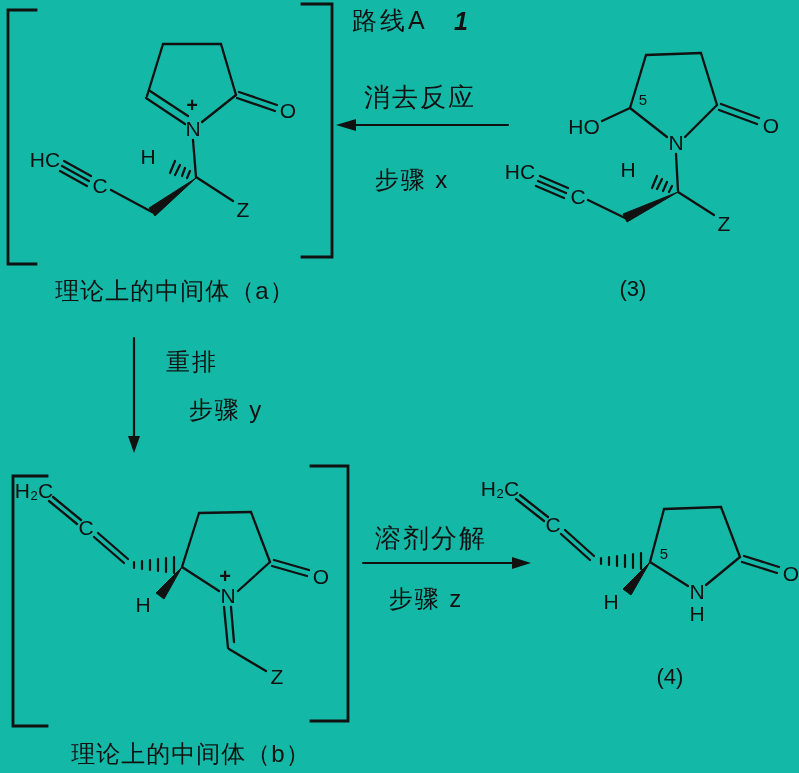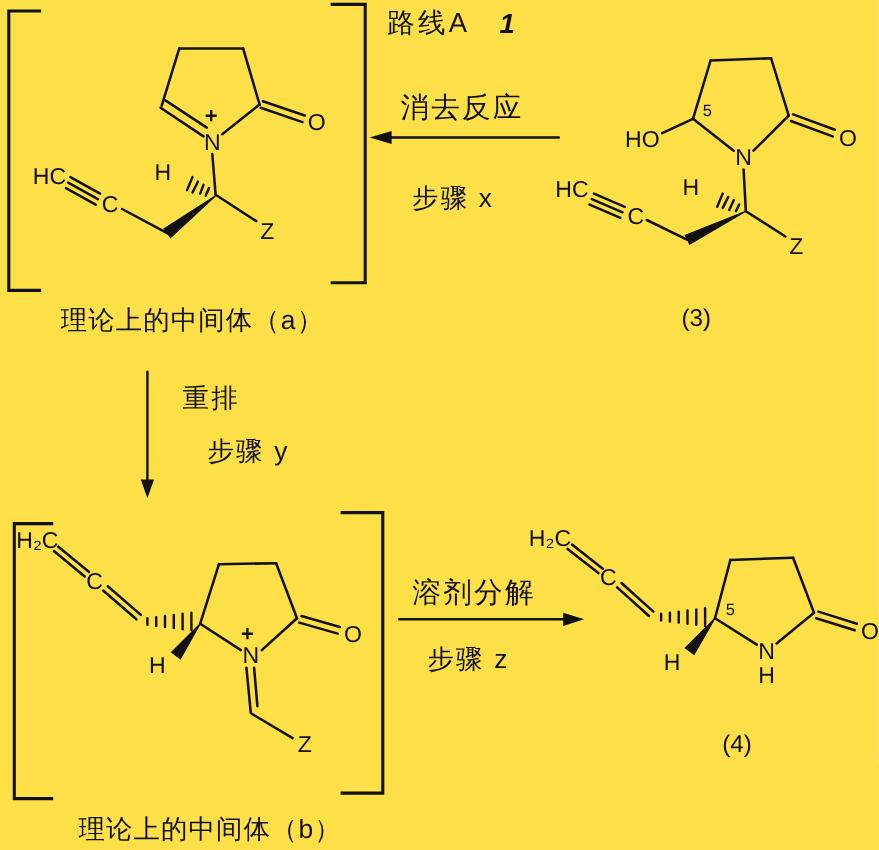--- a/index.html
+++ b/index.html
@@ -1,19 +1,19 @@
 <!DOCTYPE html>
 <html><head>
 <meta charset="utf-8">
 <style>
   html,body{margin:0;padding:0;background:#e8e8e8;}
   .canvas{
     position:relative;
     width:799px;height:773px;
-    background:#fde047;
+    background:#14b8a6;
     font-family:"Liberation Sans", sans-serif;
     overflow:hidden;
   }
   svg{display:block;}
   svg text{
     fill:#111111;
     font-family:"Liberation Sans", sans-serif;
   }
   .atom{font-size:21px;text-anchor:middle;}
   .atom-sm{font-size:15px;text-anchor:middle;}

